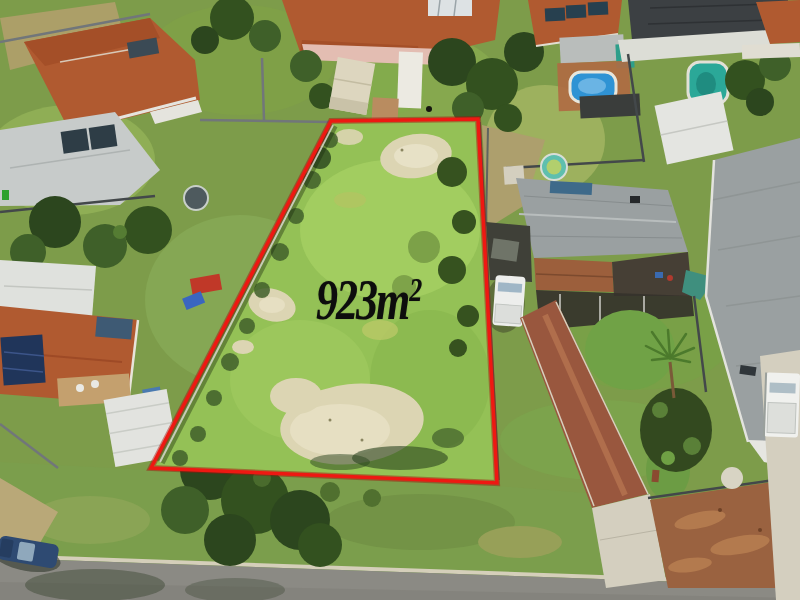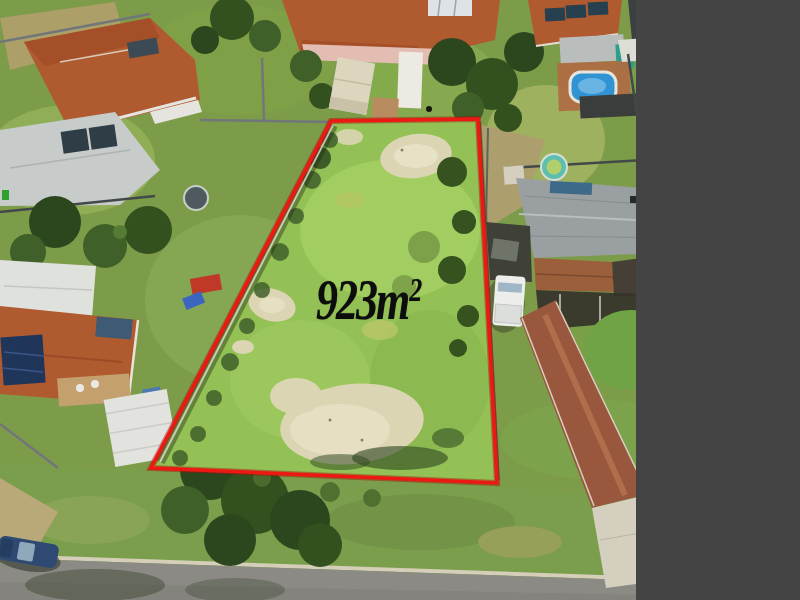--- a/index.html
+++ b/index.html
@@ -1,16 +1,16 @@
 <!DOCTYPE html>
 <html style="--boundary-red: #ee1812; --label-black: #0d0d0d; --lot-grass: #94c156; --grass-base: #7d9c4a; --sand: #dcd5b3; --roof-orange: #b05a30; --roof-grey: #9aa0a1; --roof-dark: #3c4043; --pool-blue: #2f93d4; --road-grey: #8b8a84; --dirt-brown: #9a6240; --concrete: #d4cfbf;"><head>
 <meta charset="utf-8">
 <style>
   html,body{margin:0;padding:0;background:#444;}
-  .stage{position:relative;width:636px;height:600px;overflow:hidden;
+  .stage{position:relative;width:800px;height:600px;overflow:hidden;
          font-family:"Liberation Sans",sans-serif;}
   .stage svg{display:block;}
   .area-label{
     position:absolute;left:316px;top:272px;
     font-family:"Liberation Serif",serif;
     font-style:italic;font-weight:600;font-size:44px;line-height:1;
     letter-spacing:-2px;color:var(--label-black,#0d0d0d);
     transform:scaleY(1.28);transform-origin:top left;
     white-space:nowrap;text-shadow:0 0 1px rgba(0,0,0,.35);}
   .area-label sup{font-size:26px;letter-spacing:0;position:relative;top:2px;left:1px;}

